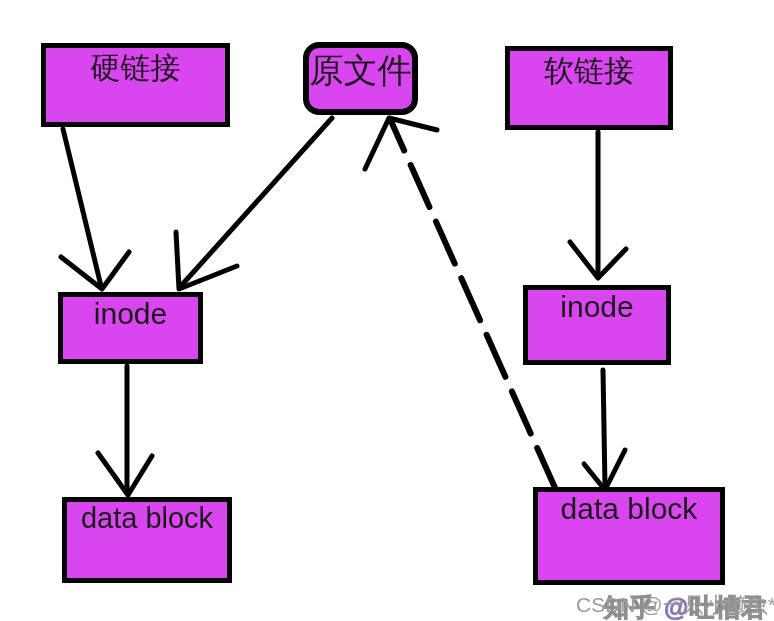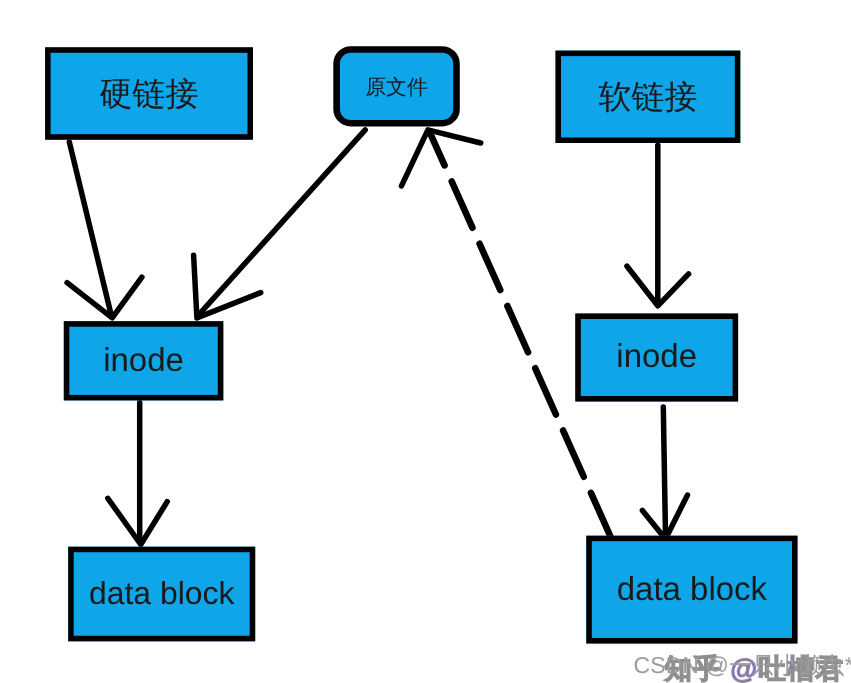--- a/index.html
+++ b/index.html
@@ -28,29 +28,29 @@
     stroke-linejoin: round;
   }
   .arrows path.dashed {
     stroke-width: 6;
     stroke-dasharray: 46 16;
   }
   .node {
     position: absolute;
     box-sizing: border-box;
     border: 5px solid #000000;
-    background: #0ea5e9;
+    background: #d946ef;
     display: flex;
-    align-items: center;
+    align-items: flex-start;
     justify-content: center;
     color: #1a1a1a;
   }
   .node span { display: block; }
   .node-hard-link   { left: 41px;  top: 43px;  width: 189px; height: 84px; font-size: 30px; }
-  .node-original    { left: 303px; top: 42px;  width: 115px; height: 73px; font-size: 19px; border-radius: 16px; border-width: 6px; }
+  .node-original    { left: 303px; top: 42px;  width: 115px; height: 73px; font-size: 34px; border-radius: 16px; border-width: 6px; }
   .node-soft-link   { left: 505px; top: 46px;  width: 168px; height: 84px; font-size: 30px; }
   .node-inode-l     { left: 58px;  top: 292px; width: 145px; height: 72px; font-size: 30px; }
   .node-inode-r     { left: 523px; top: 285px; width: 148px; height: 80px; font-size: 30px; }
   .node-datablock-l { left: 62px;  top: 497px; width: 170px; height: 86px; font-size: 29px; }
   .node-datablock-r { left: 533px; top: 487px; width: 192px; height: 98px; font-size: 30px; }
   .wm-zhihu {
     position: absolute;
     left: 604px; top: 572px;
     font-size: 25px;
     font-weight: bold;

